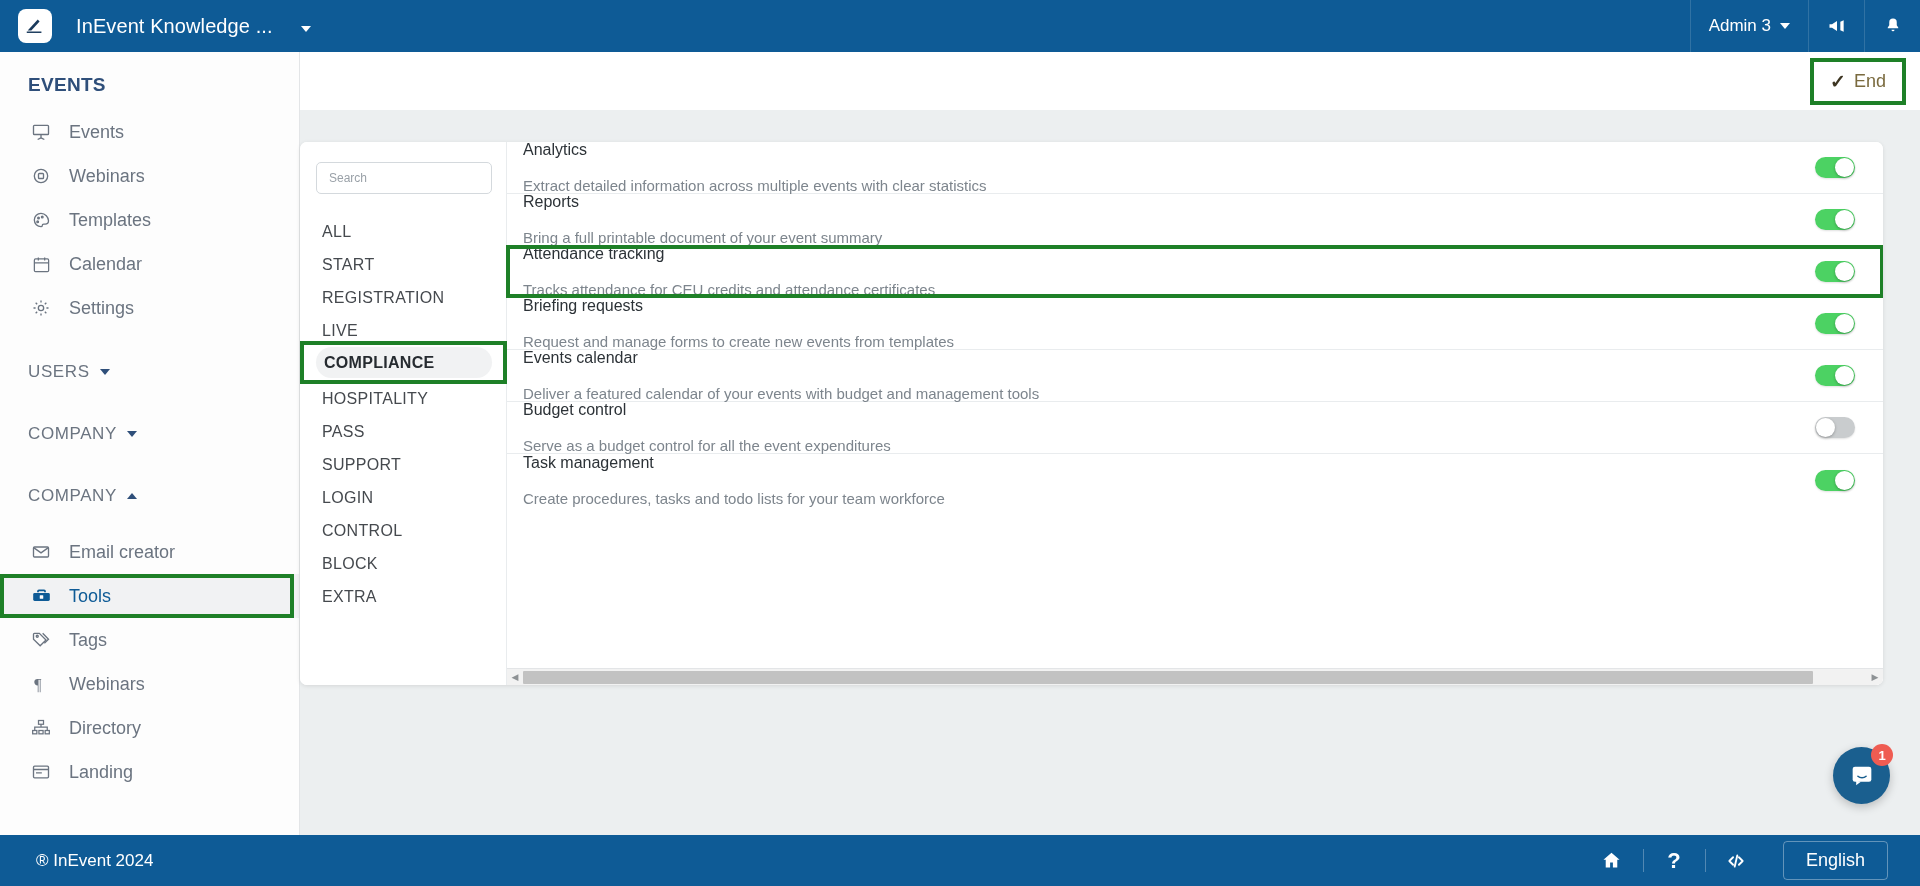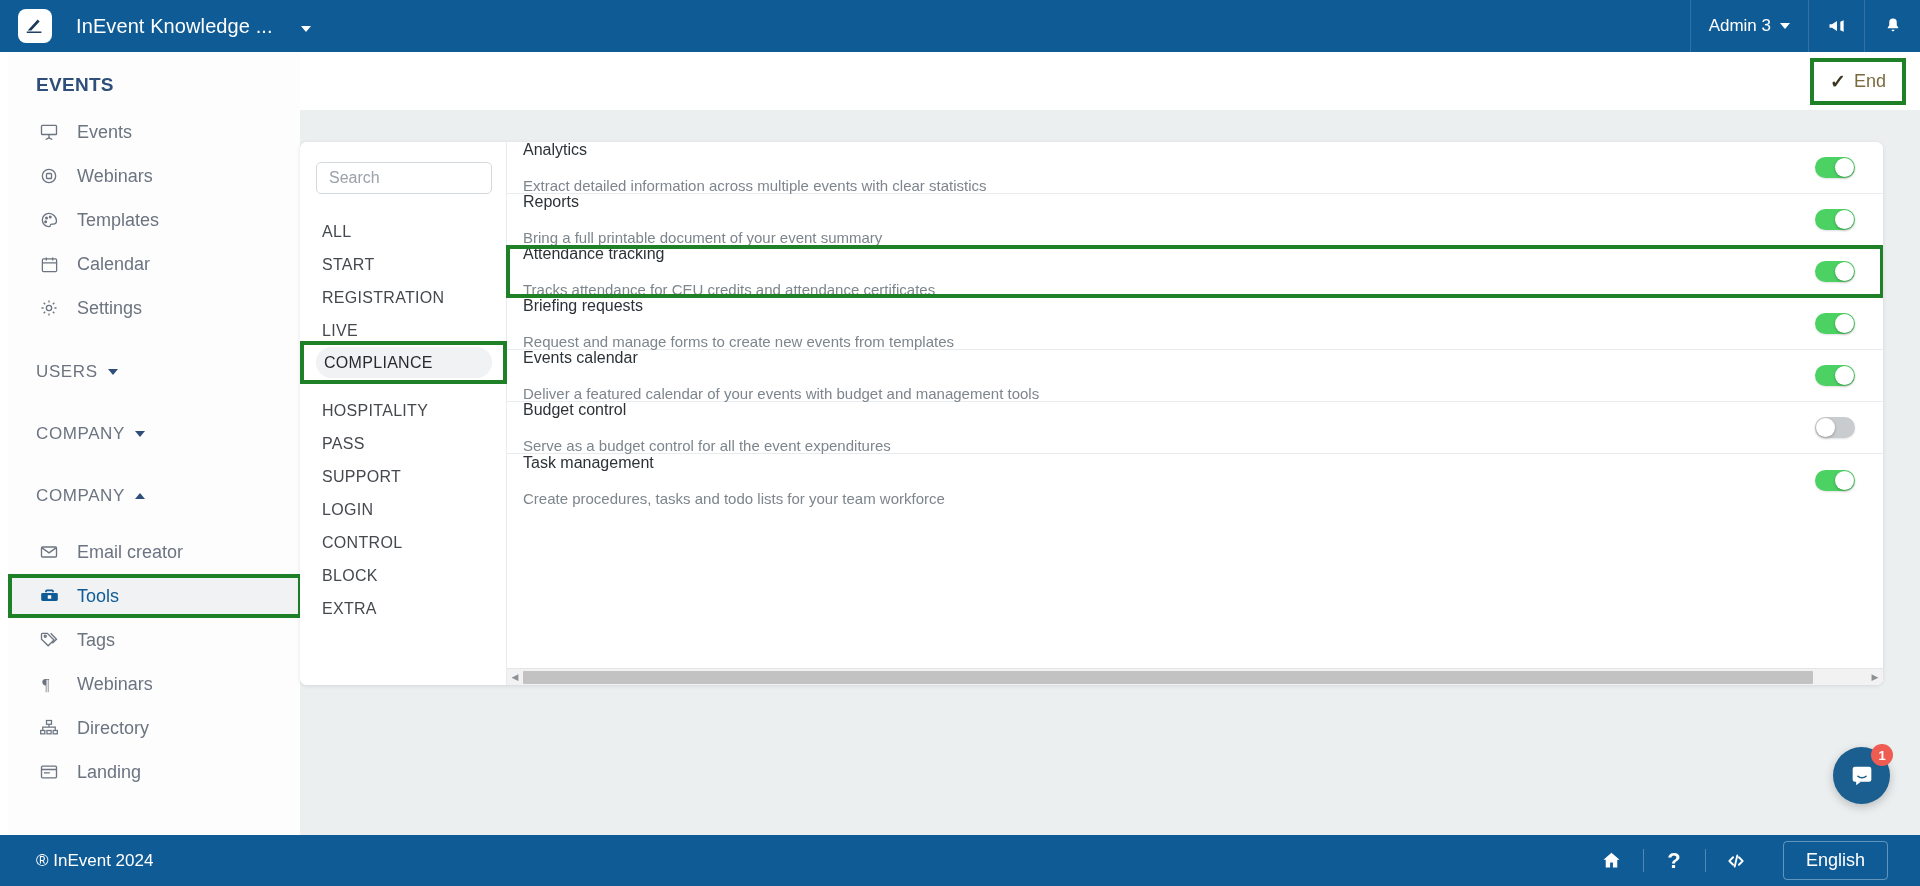--- a/index.html
+++ b/index.html
@@ -40,21 +40,21 @@
     justify-content: center; color: #fff;
     border-left: 1px solid rgba(255,255,255,.14);
   }
   .caret-down {
     width: 0; height: 0; border-left: 5px solid transparent;
     border-right: 5px solid transparent; border-top: 6px solid currentColor;
   }
 
   
   .sidebar {
-    position: absolute; top: 52px; left: 8px; width: 300px; height: 783px;
+    position: absolute; top: 52px; left: 0; width: 300px; height: 783px;
     background: #fdfdfd; border-right: 1px solid #e3e5e7;
     overflow: hidden;
   }
   .side-heading {
     color: #2f4f7a; font-size: 19px; font-weight: bold; letter-spacing: .3px;
     padding: 22px 0 14px 28px;
   }
   .side-item {
     display: flex; align-items: center; gap: 17px;
     height: 44px; padding-left: 30px; color: #6b7480; font-size: 18px;
@@ -120,33 +120,33 @@
     background: #ffffff; border-radius: 7px; box-shadow: 0 1px 4px rgba(0,0,0,.10);
     display: flex; overflow: hidden;
   }
   .panel-left {
     width: 207px; flex: none; padding: 20px 0 0 0; border-right: 1px solid #e9ecee;
     background: #fff;
   }
   .search-wrap { padding: 0 14px 0 16px; }
   .search-input {
     width: 176px; height: 32px; border: 1px solid #d4d9dd; border-radius: 5px;
-    padding: 0 12px; font-size: 16px; color: #444; font-family: "Liberation Sans", sans-serif;
+    padding: 0 12px; font-size: 12px; color: #444; font-family: "Liberation Sans", sans-serif;
     background: #fff;
   }
   .search-input::placeholder { color: #9aa1a8; }
   .cat-list { margin-top: 21px; }
   .cat-item {
     font-size: 16px; color: #45494e; letter-spacing: .3px;
     height: 33px; display: flex; align-items: center;
     padding: 0 16px 0 22px; margin-bottom: 0; position: relative;
   }
   .cat-item.selected {
-    background: #f1f2f3; border-radius: 17px; margin: 0 14px 16px 16px;
-    padding-left: 8px; font-weight: normal; color: #262b30; height: 31px;
+    background: #f1f2f3; border-radius: 17px; margin: 0 14px 4px 16px;
+    padding-left: 8px; font-weight: bold; color: #262b30; height: 31px;
   }
   .cat-hl {
     position: absolute; left: 0; width: 207px; height: 43px;
     border: 4px solid #1e8027; pointer-events: none;
   }
 
   .panel-right { flex: 1; position: relative; background: #fff; }
   .tool-list { }
   .tool-row {
     display: flex; align-items: center; justify-content: space-between;

